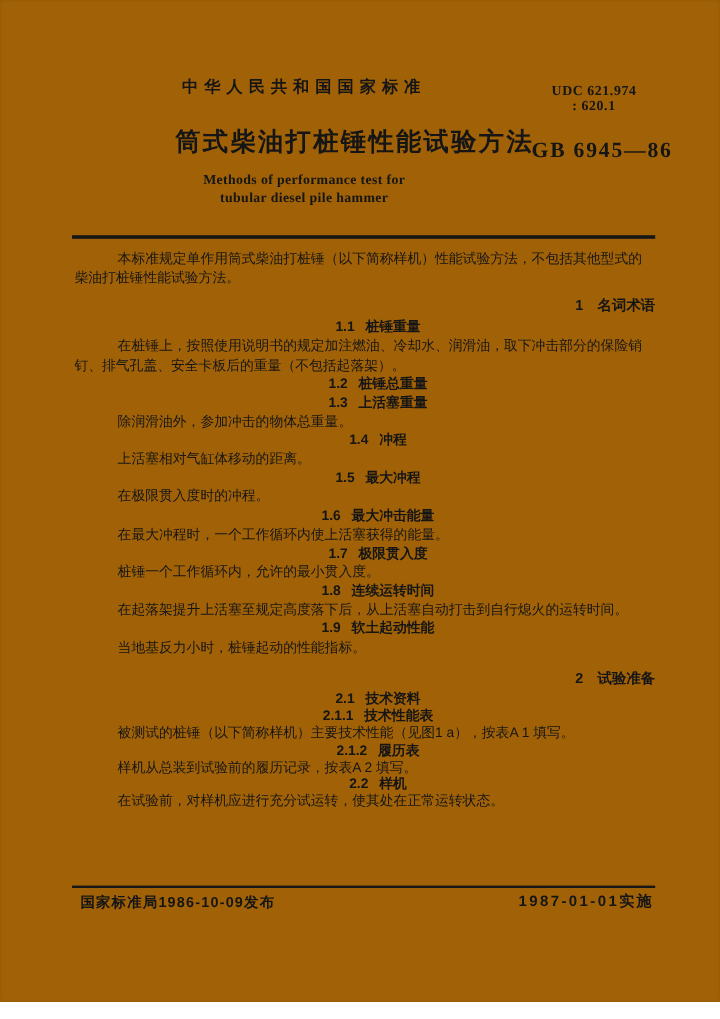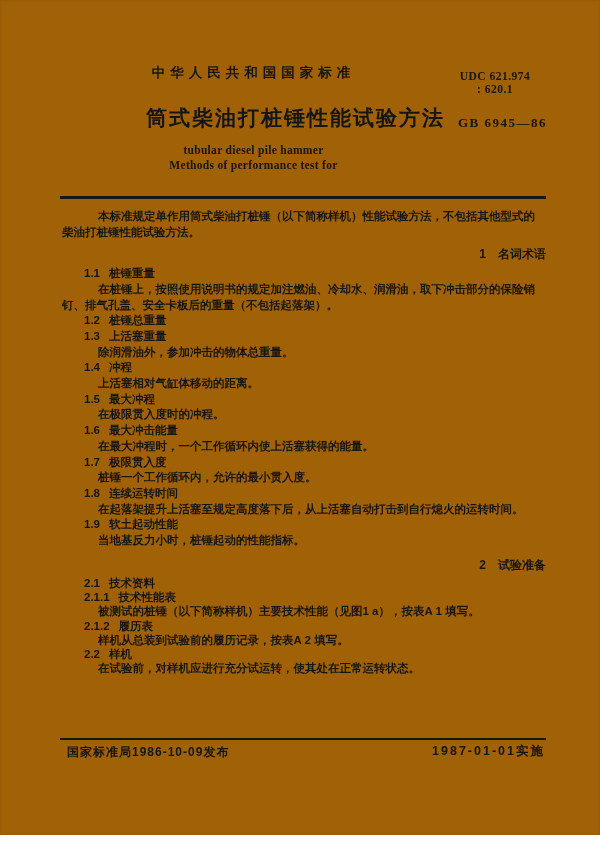--- a/index.html
+++ b/index.html
@@ -26,44 +26,44 @@
     text-align:center;white-space:nowrap;letter-spacing:.5px;
   }
   .doc-title{
     position:absolute;left:62px;top:104px;width:383px;
     text-align:right;font-size:21px;font-weight:bold;letter-spacing:2px;
     white-space:nowrap;
   }
   .gb-code{
     position:absolute;left:443px;top:115px;width:104px;
     font-family:"Liberation Serif",serif;
-    font-size:13px;font-weight:bold;text-align:right;letter-spacing:1.5px;
+    font-size:18px;font-weight:bold;text-align:right;letter-spacing:1.5px;
     white-space:nowrap;
   }
   .en-title{
     position:absolute;left:62px;top:143px;width:383px;
     text-align:center;font-family:"Liberation Serif",serif;
     font-size:11.5px;font-weight:bold;line-height:15px;letter-spacing:.3px;
   }
   .rule-top{
     position:absolute;left:60px;top:196px;width:486px;height:3px;
     background:#171717;
   }
   
   .body{
     position:absolute;left:62px;top:209px;width:484px;
     font-size:11.5px;line-height:15.7px;
   }
-  .p{margin:0;text-indent:36px;font-weight:bold;}
+  .p{margin:0;text-indent:36px;}
   .sec-h{
     font-weight:bold;font-size:12px;margin:7px 0 3px;padding-left:8px;text-align:right;
   }
   .sec-h .t{margin-left:12px;}
   .sub-h{
-    font-weight:bold;padding-left:22px;
+    font-weight:bold;padding-left:22px;text-align:center;
   }
   .sub-h .t{margin-left:9px;}
   .sec2{line-height:14.2px;}
   .sec2 .sec-h{margin:9px 0 4px;}
   
   .rule-bottom{
     position:absolute;left:60px;top:738px;width:486px;height:2px;
     background:#171717;
   }
   .footer-issued{
@@ -85,22 +85,22 @@
   <div class="udc">
     <div>UDC 621.974</div>
     <div>: 620.1</div>
   </div>
 
   <div class="doc-title">筒式柴油打桩锤性能试验方法</div>
 
   <div class="gb-code">GB 6945—86</div>
 
   <div class="en-title">
+    <div>Methods of performance test for</div>
     <div>tubular diesel pile hammer</div>
-    <div>Methods of performance test for</div>
   </div>
 
   <div class="rule-top"></div>
 
   <div class="body">
 
     <p class="p">本标准规定单作用筒式柴油打桩锤（以下简称样机）性能试验方法，不包括其他型式的柴油打桩锤性能试验方法。</p>
 
     <div>
       <div class="sec-h">

